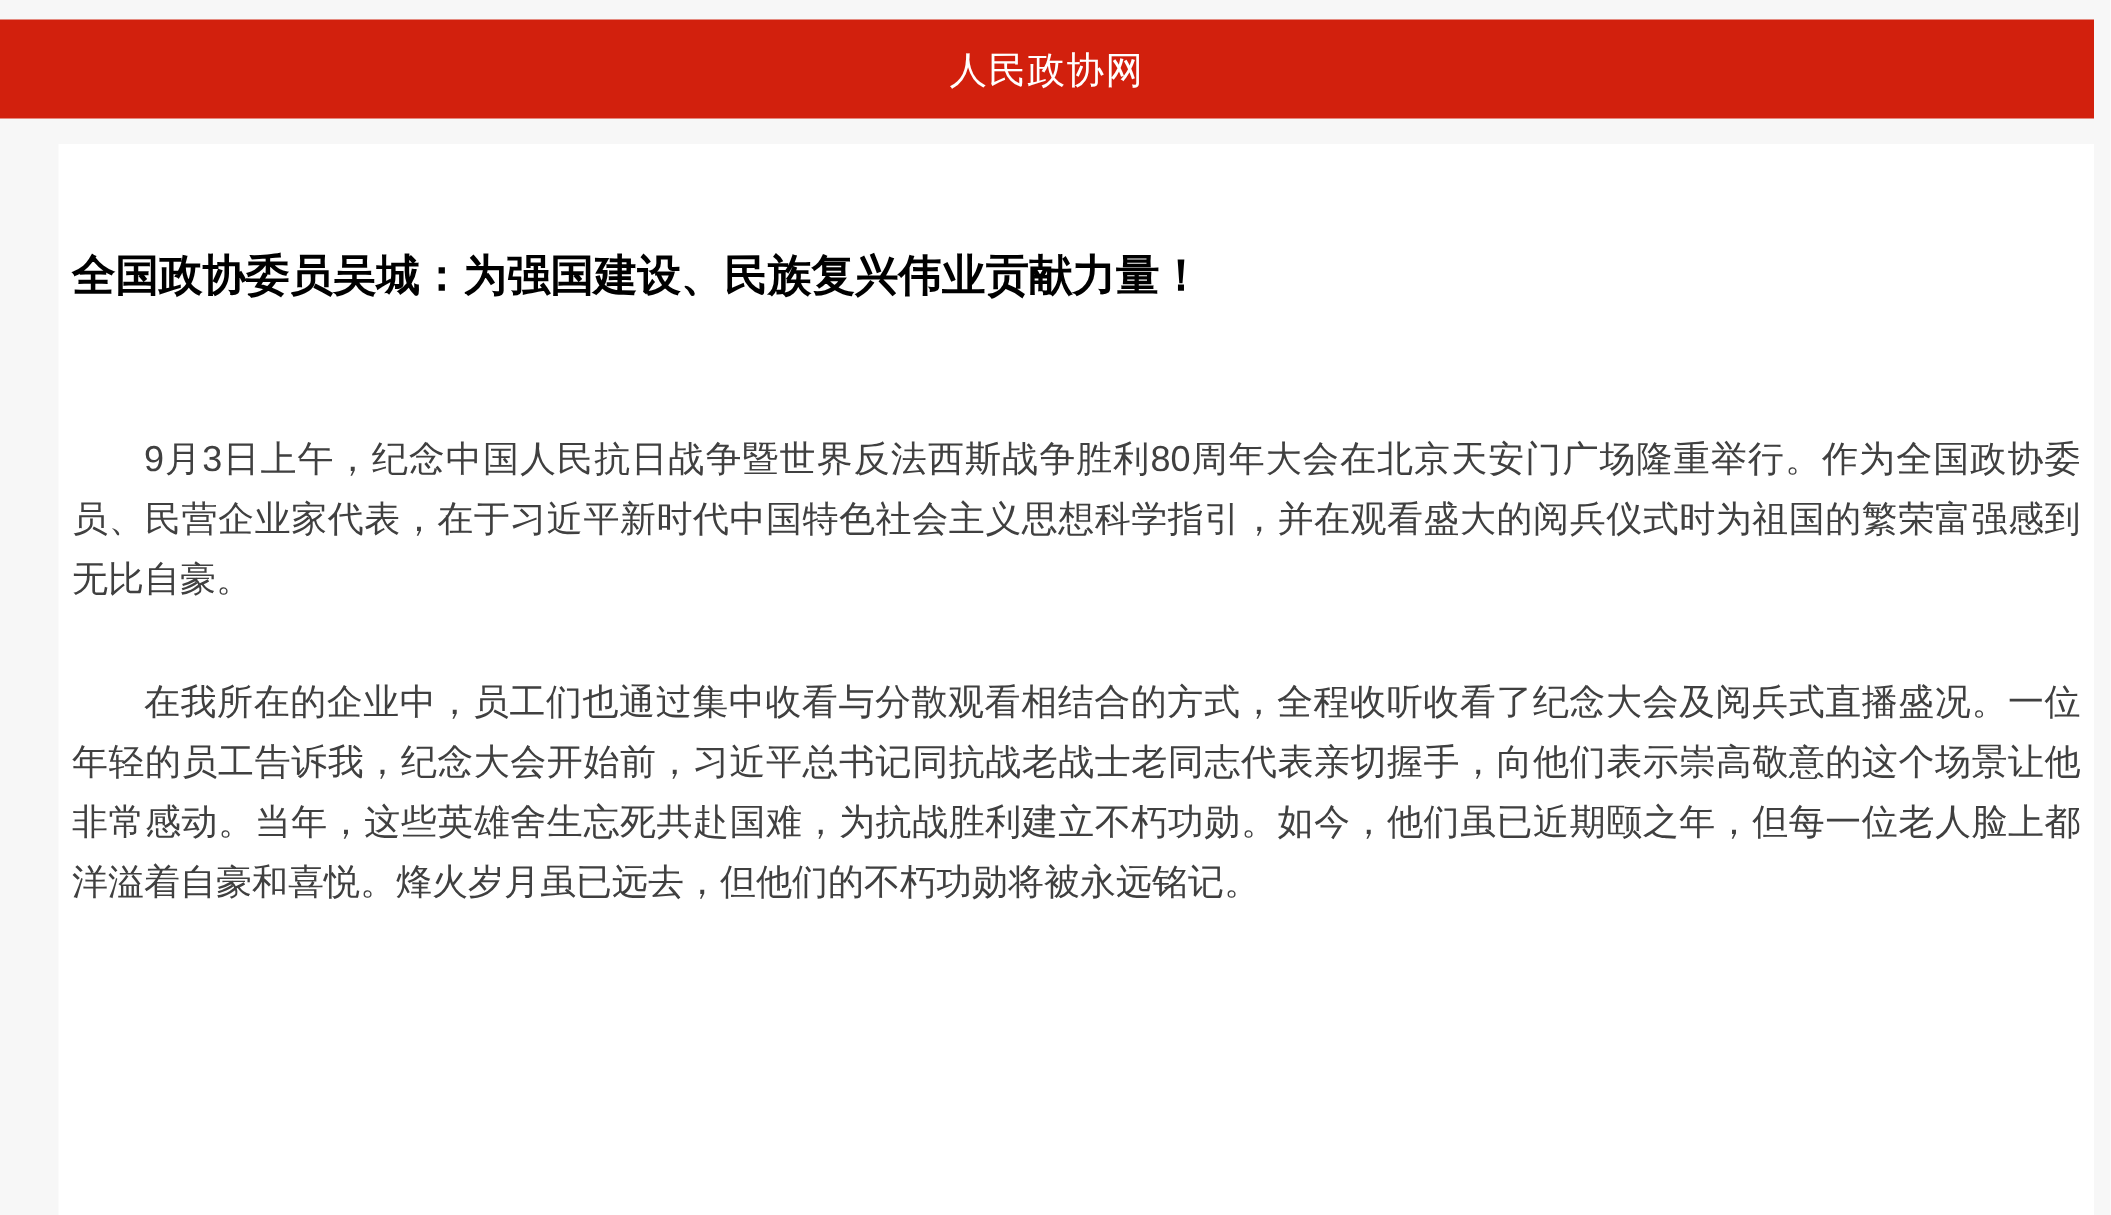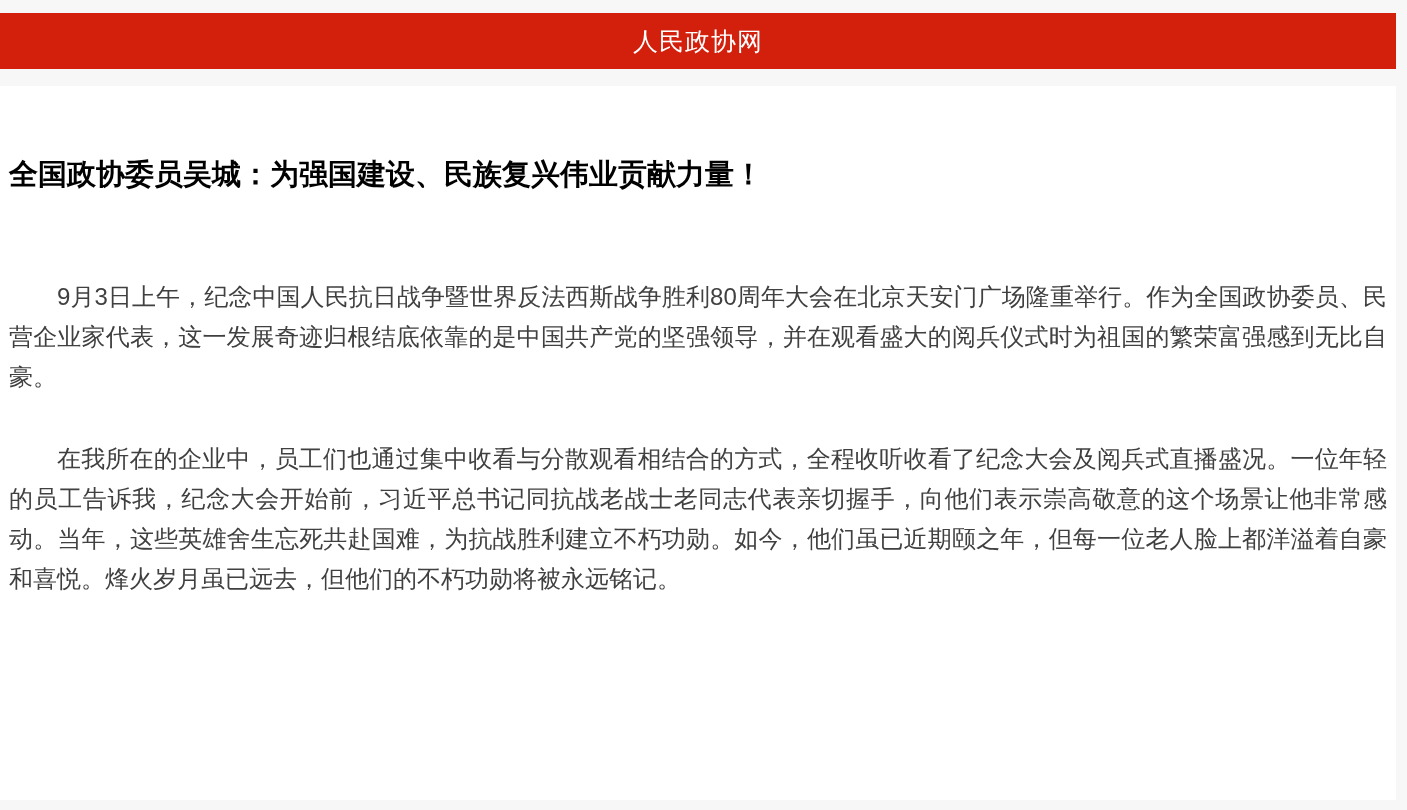--- a/index.html
+++ b/index.html
@@ -9,38 +9,39 @@
     overflow: hidden;
     position: relative;
     background: var(--page-bg, #f7f7f7);
     font-family: "Liberation Sans", sans-serif;
   }
   .page {
     margin-right: 11px; 
   }
   .banner {
     margin-top: 13px;
-    height: 56px;
+    height: 66px;
     background: var(--banner-red, #d2200d);
     display: flex;
     align-items: center;
     justify-content: center;
   }
   .banner-title {
     color: var(--banner-text, #ffffff);
     font-size: 25px;
     letter-spacing: 1px;
   }
   .article-card {
     margin-top: 17px;
     background: var(--card-bg, #ffffff);
     height: 714px;
     box-sizing: border-box;
     padding: 0 9px;
     overflow: hidden;
+    margin-left: 39px;
   }
   .article-title {
     margin: 0;
     padding-top: 70px;
     font-size: 29px;
     line-height: 36px;
     font-weight: bold;
     color: var(--title-color, #000000);
   }
   .article-paragraph {
@@ -67,20 +68,20 @@
 <body>
 
 <div class="page">
   <header class="banner">
     <span class="banner-title">人民政协网</span>
   </header>
 
   <main class="article-card">
     <h1 class="article-title">全国政协委员吴城：为强国建设、民族复兴伟业贡献力量！</h1>
 
-    <p class="article-paragraph">9月3日上午，纪念中国人民抗日战争暨世界反法西斯战争胜利80周年大会在北京天安门广场隆重举行。作为全国政协委员、民营企业家代表，这一发展奇迹归根结底依靠的是中国共产党的坚强领导，并在观看盛大的阅兵仪式时为祖国的繁荣富强感到无比自豪。</p>
+    <p class="article-paragraph">9月3日上午，纪念中国人民抗日战争暨世界反法西斯战争胜利80周年大会在北京天安门广场隆重举行。作为全国政协委员、民营企业家代表，在于习近平新时代中国特色社会主义思想科学指引，并在观看盛大的阅兵仪式时为祖国的繁荣富强感到无比自豪。</p>
 
 
     <p class="article-paragraph">在我所在的企业中，员工们也通过集中收看与分散观看相结合的方式，全程收听收看了纪念大会及阅兵式直播盛况。一位年轻的员工告诉我，纪念大会开始前，习近平总书记同抗战老战士老同志代表亲切握手，向他们表示崇高敬意的这个场景让他非常感动。当年，这些英雄舍生忘死共赴国难，为抗战胜利建立不朽功勋。如今，他们虽已近期颐之年，但每一位老人脸上都洋溢着自豪和喜悦。烽火岁月虽已远去，但他们的不朽功勋将被永远铭记。</p>
   </main>
 </div>
 
 <div class="scrollbar-gutter"></div>
 
 </body></html>

